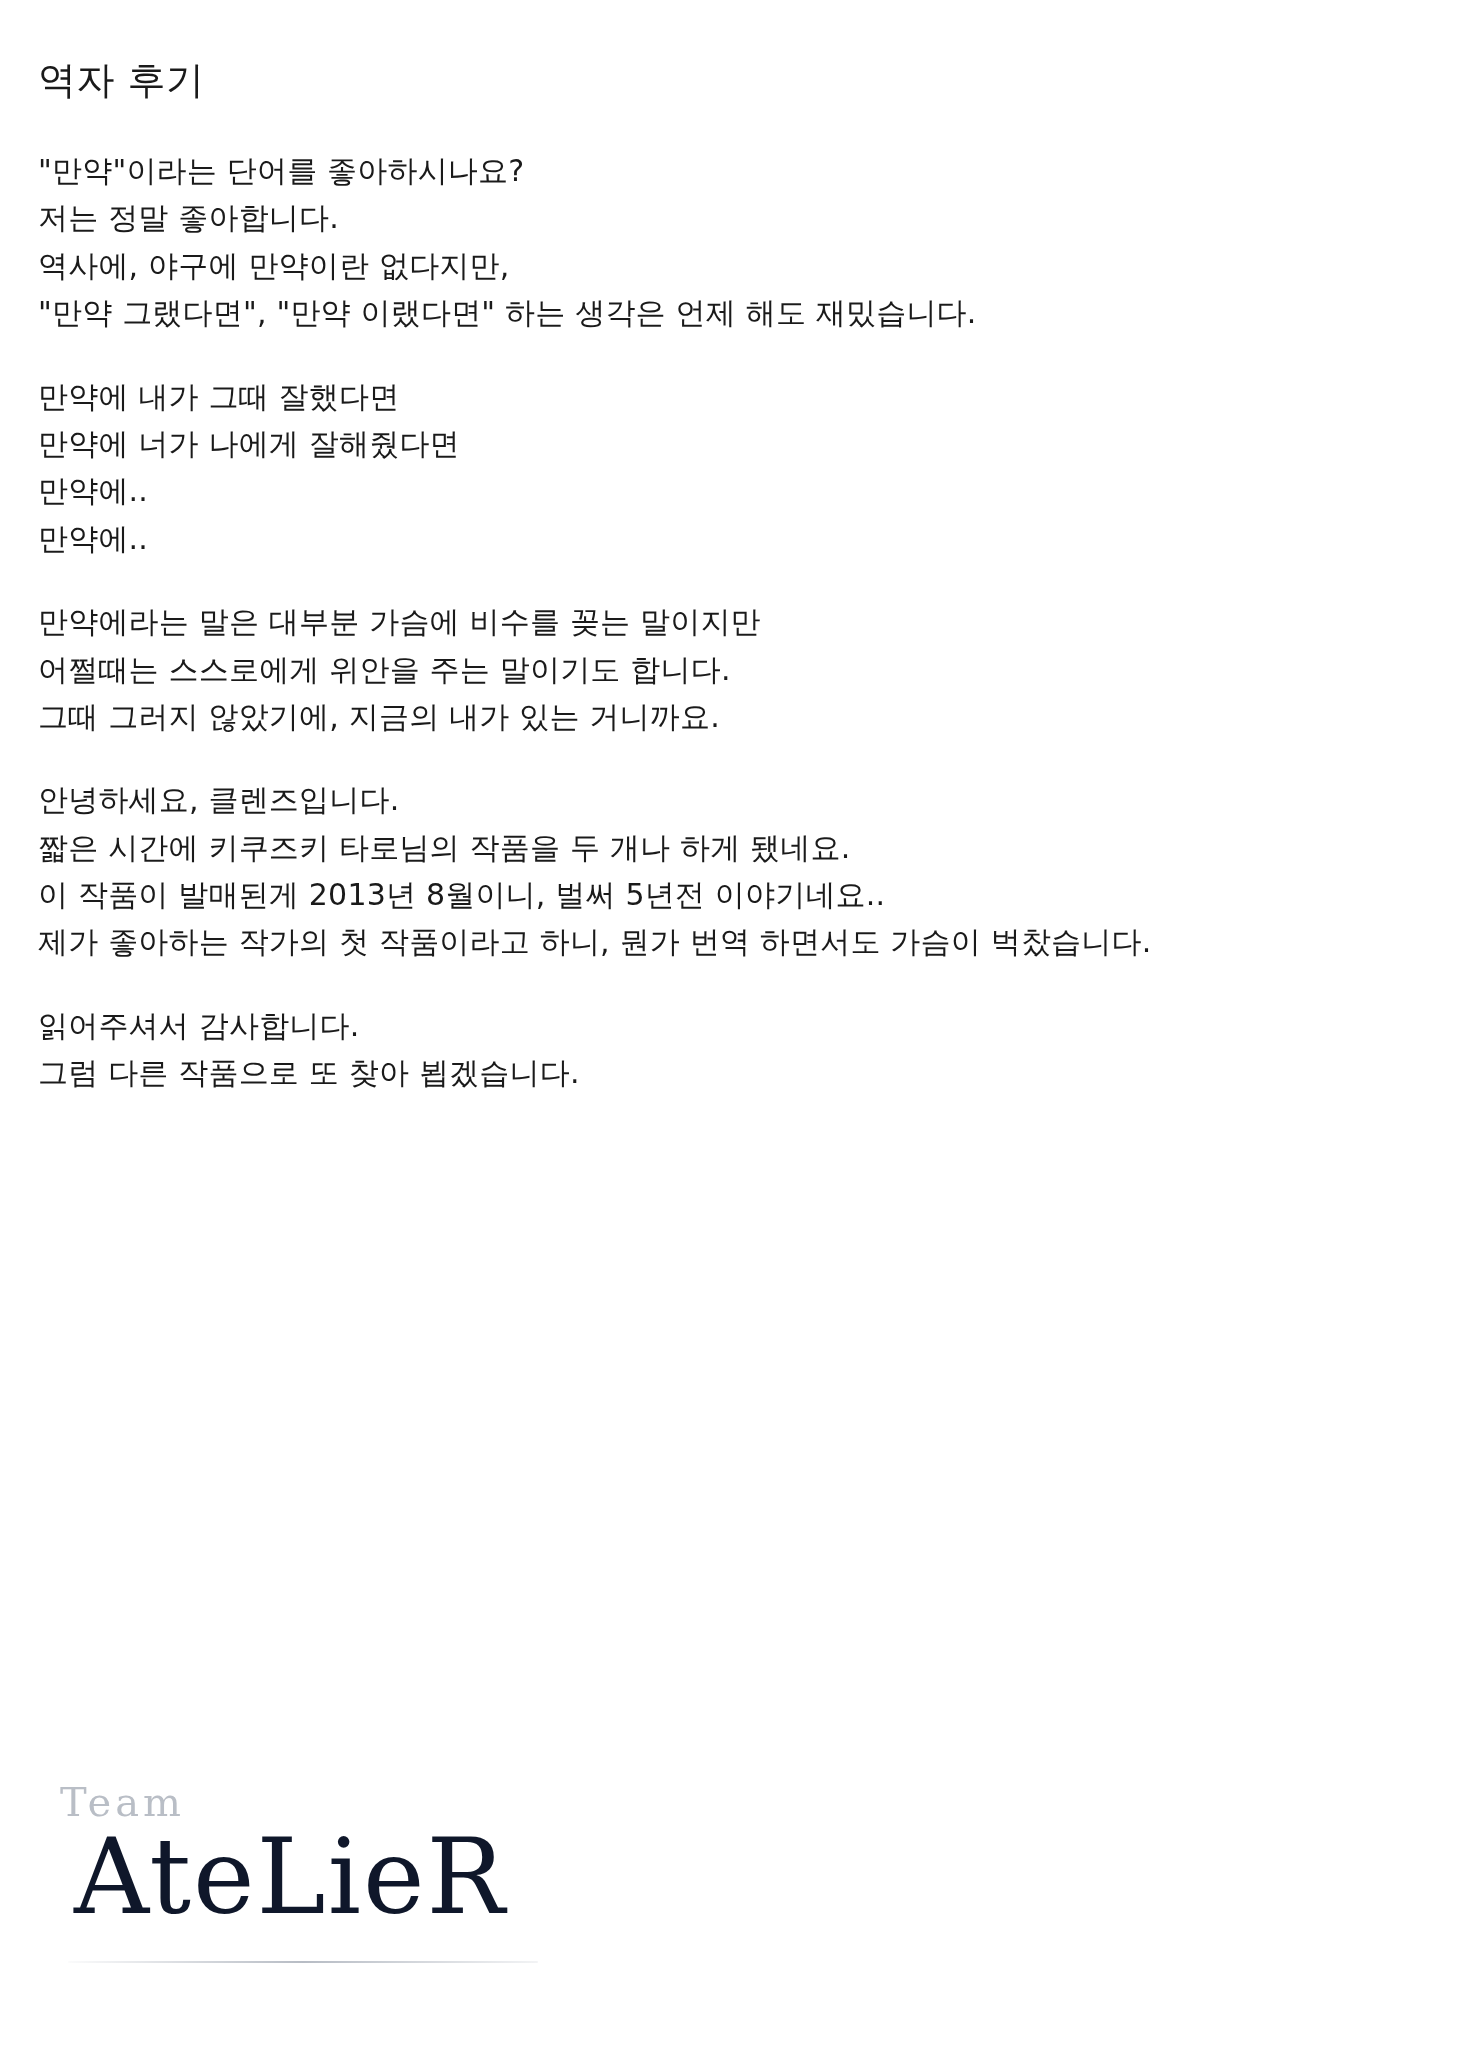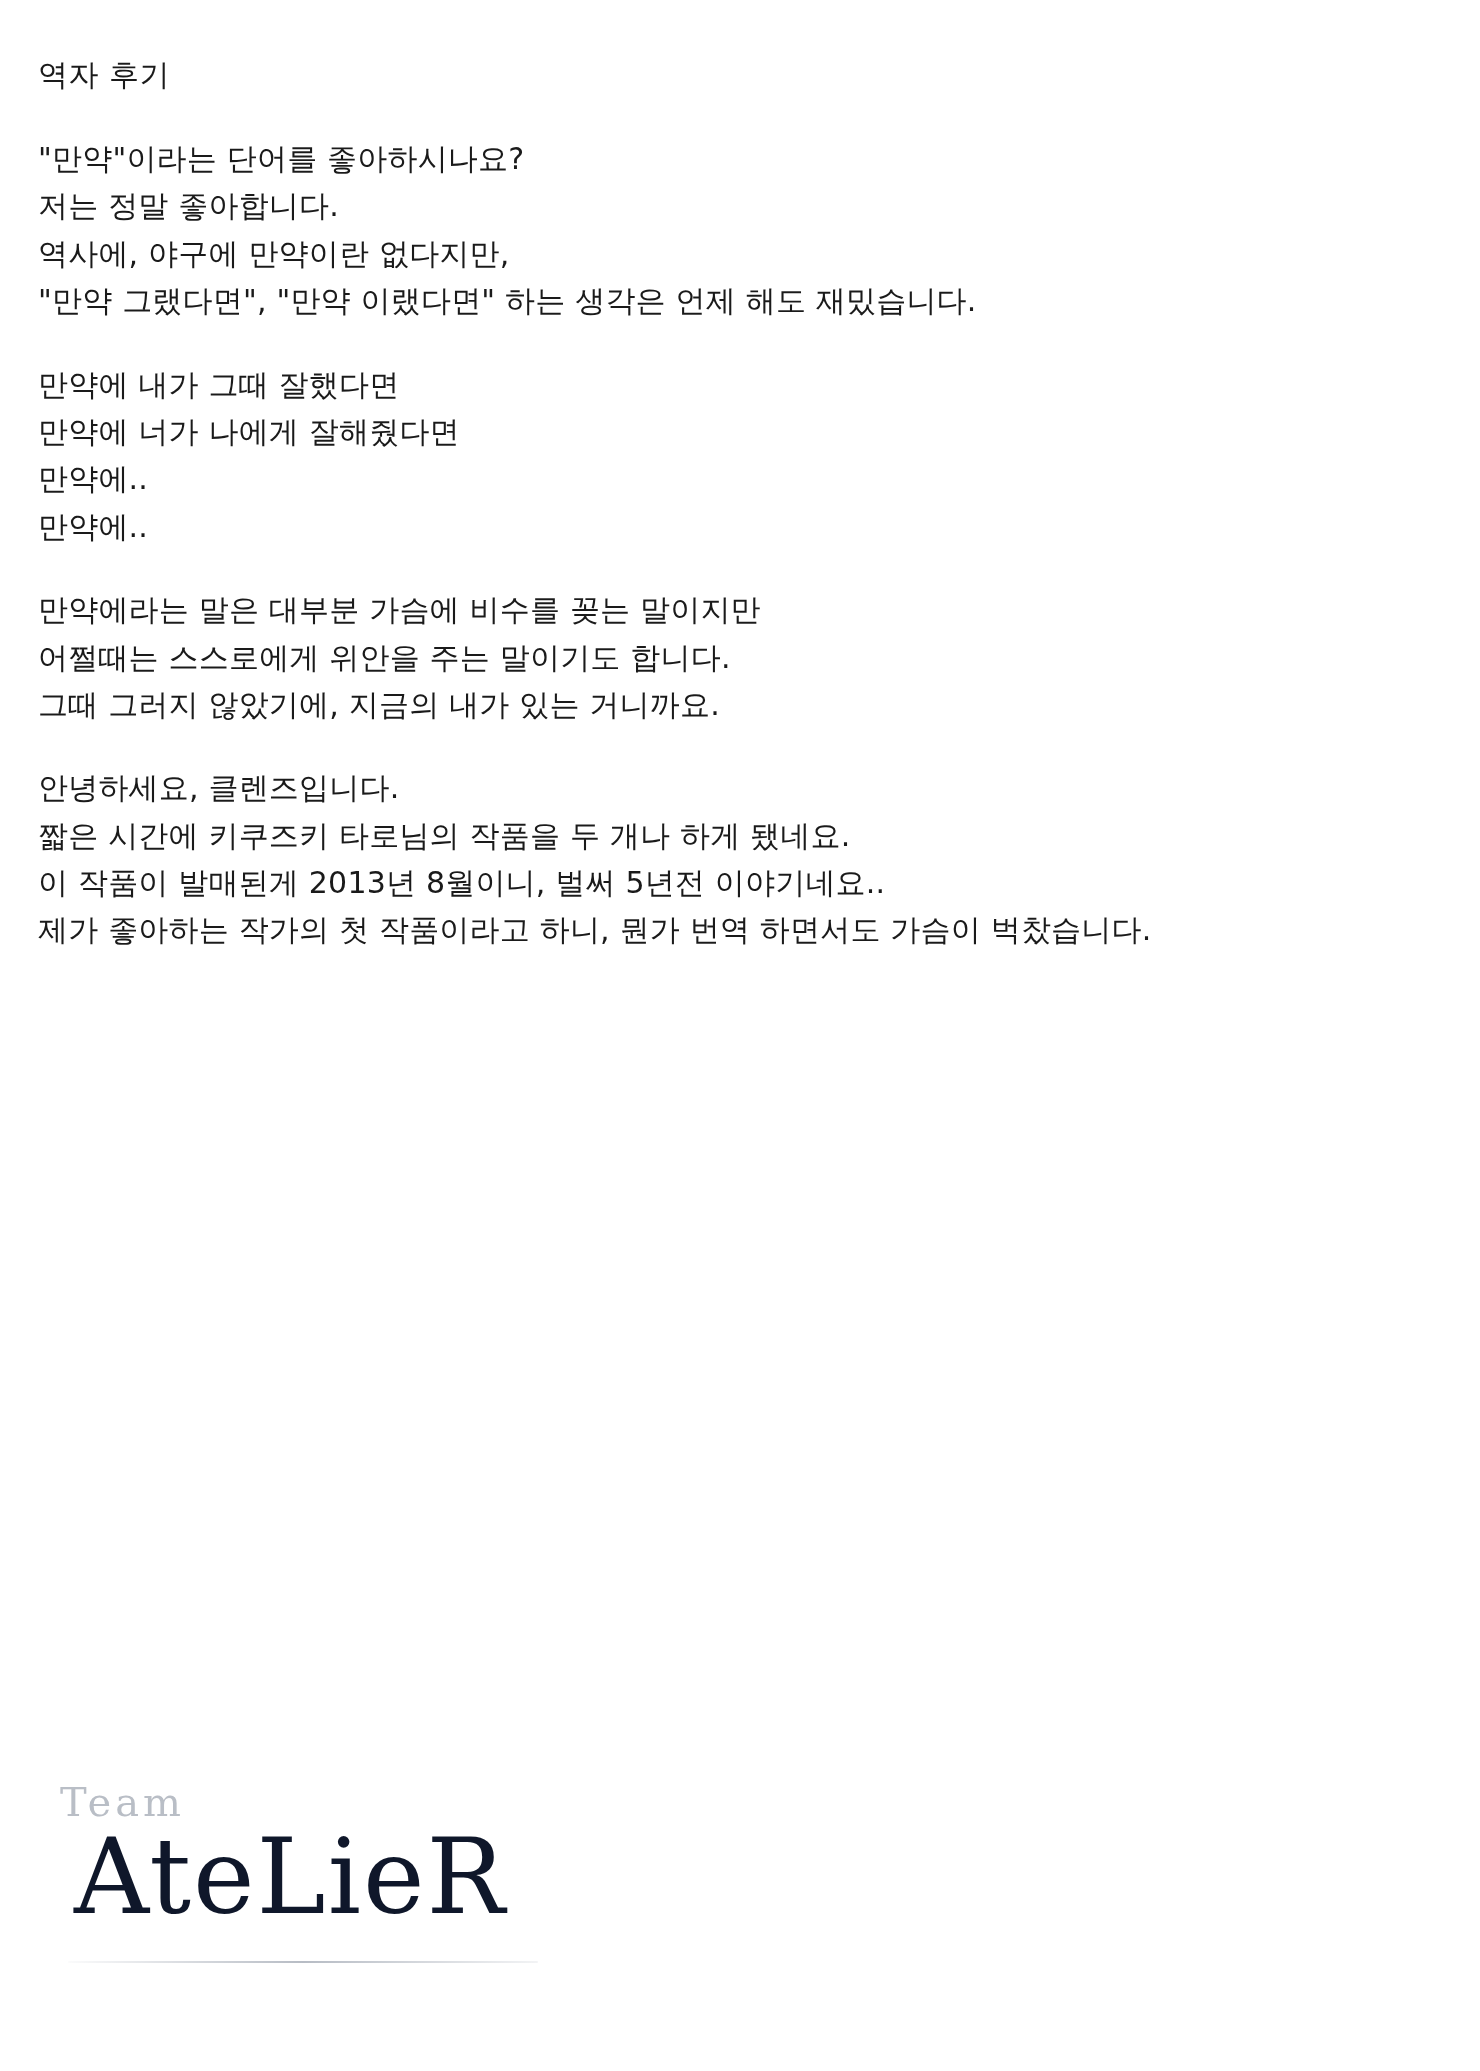--- a/index.html
+++ b/index.html
@@ -20,21 +20,21 @@
     inset: 0;
     background: #ffffff;
   }
   .afterword {
     position: absolute;
     left: 38px;
     top: 52px;
     width: 1400px;
   }
   .title {
-    font-size: 30px;
+    font-size: 38px;
     line-height: 1.5;
     letter-spacing: 0.5px;
     margin: 0 0 38px 0;
     font-weight: 400;
   }
   .para {
     font-size: 30px;
     line-height: 1.58;
     letter-spacing: 0.2px;
     margin: 0 0 36px 0;
@@ -99,20 +99,22 @@
 만약에 너가 나에게 잘해줬다면
 만약에..
 만약에..</p>
     <p class="para">만약에라는 말은 대부분 가슴에 비수를 꽂는 말이지만
 어쩔때는 스스로에게 위안을 주는 말이기도 합니다.
 그때 그러지 않았기에, 지금의 내가 있는 거니까요.</p>
     <p class="para">안녕하세요, 클렌즈입니다.
 짧은 시간에 키쿠즈키 타로님의 작품을 두 개나 하게 됐네요.
 이 작품이 발매된게 2013년 8월이니, 벌써 5년전 이야기네요..
 제가 좋아하는 작가의 첫 작품이라고 하니, 뭔가 번역 하면서도 가슴이 벅찼습니다.</p>
+    <p class="para">읽어주셔서 감사합니다.
+그럼 다른 작품으로 또 찾아 뵙겠습니다.</p>
   </div>
 
   <div class="signature">
     <div class="sig-team">Team</div>
     <div class="sig-name">AteLieR</div>
     <div class="sig-underline"></div>
   </div>
 
 </div>
 

